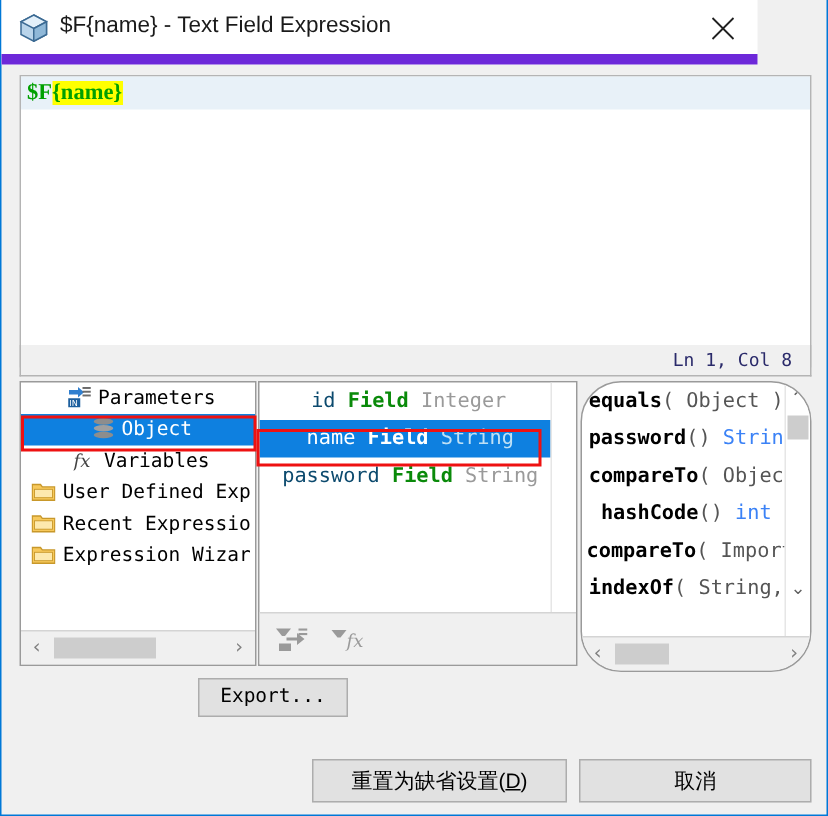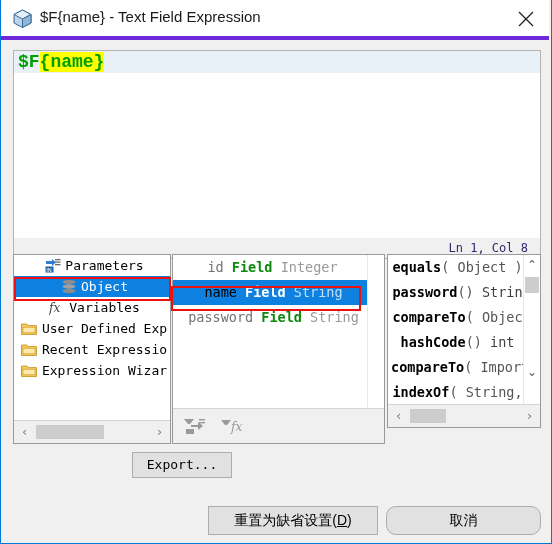--- a/index.html
+++ b/index.html
@@ -14,23 +14,23 @@
     left: 0; top: 0;
     width: 552px; height: 544px;
     box-sizing: border-box;
     border: 1px solid #0078d7;
     border-top: none;
     background: #f0f0f0;
   }
   
   #titlebar {
     position: absolute; left: 0; top: 0;
-    width: 548px; height: 36px;
-    background: #ffffff;
-    border-bottom: 4px solid #6d28d9;
+    width: 504px; height: 36px;
+    background: #ffffff;
+    border-bottom: 7px solid #6d28d9;
   }
   #app-icon {
     position: absolute; left: 12px; top: 9px;
     width: 19px; height: 19px;
   }
   #title-text {
     position: absolute; left: 39px; top: 8px;
     font-size: 15px; color: #1a1a1a;
     font-family: "Liberation Sans", sans-serif;
     white-space: nowrap;
@@ -47,32 +47,32 @@
     position: absolute; left: 12px; top: 50px;
     width: 528px; height: 195px;
     box-sizing: border-box;
     border: 1px solid #b4b4b4;
     background: #ffffff;
   }
   #editor-line {
     position: absolute; left: 0; top: 0;
     width: 526px; height: 22px;
     background: #e8f1f8;
-    font-family: Liberation Mono, monospace;
-    font-size: 18px;
+    font-family: Liberation Serif, serif;
+    font-size: 15px;
     line-height: 22px;
     white-space: pre;
     padding-left: 4px;
     box-sizing: border-box;
   }
   .tok-fn { color: #00a000; font-weight: bold; }
   .tok-hl { color: #00a000; font-weight: bold; background: #ffff00; }
 
   #status-wrap {
-    position: absolute; left: 12px; top: 238px;
+    position: absolute; left: 12px; top: 230px;
     width: 528px; height: 21px;
     box-sizing: border-box;
     border: 1px solid #b4b4b4;
     border-top: none;
     background: #f0f0f0;
   }
   #status-text {
     position: absolute; right: 12px; top: 3px;
     font-family: "DejaVu Sans Mono", monospace;
     font-size: 12px; color: #2a2a6a;
@@ -82,21 +82,21 @@
   
   .panel {
     position: absolute; top: 254px;
     box-sizing: border-box;
     border: 1px solid #9a9a9a;
     background: #ffffff;
     overflow: hidden;
   }
   #panel-left   { left: 12px;  width: 158px; height: 190px; }
   #panel-mid    { left: 171px; width: 213px; height: 190px; }
-  #panel-right  { left: 386px; width: 154px; height: 174px; }
+  #panel-right  { left: 386px; width: 154px; height: 194px; border-radius: 27px; }
 
   .panel-list {
     position: absolute; left: 0; top: 0; right: 0;
     overflow: hidden;
     text-align: center;
   }
   #panel-left .panel-list  { height: 160px; }
   #panel-mid  .panel-list  { height: 155px; right: 12px; }
   #panel-right .panel-list { height: 162px; right: 16px; }
 
@@ -125,39 +125,39 @@
   .mrow {
     height: 25px; line-height: 25px;
     white-space: nowrap;
     font-family: "DejaVu Sans Mono", monospace;
     font-size: 13.5px;
     padding-left: 2px;
     overflow: hidden;
     cursor: default;
   }
   .mrow.sel { background: #0e80e0; }
-  .mrow .nm   { color: #737373; }
-  .mrow.sel .nm { color: #000000; }
+  .mrow .nm   { color: #0c4a6e; }
+  .mrow.sel .nm { color: #ffffff; }
   .mrow .kw   { color: #0a8a0a; font-weight: bold; }
   .mrow.sel .kw { color: #ffffff; font-weight: bold; }
   .mrow .ty   { color: #9a9a9a; }
   .mrow.sel .ty { color: #bfe0f5; }
 
   .mthrow {
     height: 25px; line-height: 25px;
     white-space: nowrap;
     font-family: "DejaVu Sans Mono", monospace;
     font-size: 13.5px;
     padding-left: 3px;
     overflow: hidden;
     cursor: default;
   }
   .mthrow .mn { color: #000000; font-weight: bold; }
   .mthrow .ar { color: #555555; }
-  .mthrow .rt { color: #404040; }
+  .mthrow .rt { color: #3b82f6; }
 
   
   .hbar {
     position: absolute; left: 0; bottom: 0;
     height: 22px;
     background: #f0f0f0;
     border-top: 1px solid #d4d4d4;
   }
   .hbar .arrow {
     position: absolute; top: 0; width: 17px; height: 21px;
@@ -240,21 +240,21 @@
     text-align: center;
     line-height: 27px;
     cursor: default;
   }
   #btn-ok {
     left: 18px; width: 180px;
     background: #e8f1f8;
     border: 1px solid #0078d7;
   }
   #btn-reset { left: 207px; width: 170px; }
-  #btn-cancel { left: 385px; width: 155px; border-radius: 10px; }
+  #btn-cancel { left: 385px; width: 155px; }
   .mnem { text-decoration: underline; }
 </style>
 </head>
 <body>
 
 <div id="window">
 
   <div id="titlebar">
     <span id="app-icon">
       <svg width="19" height="19" viewBox="0 0 19 19">

